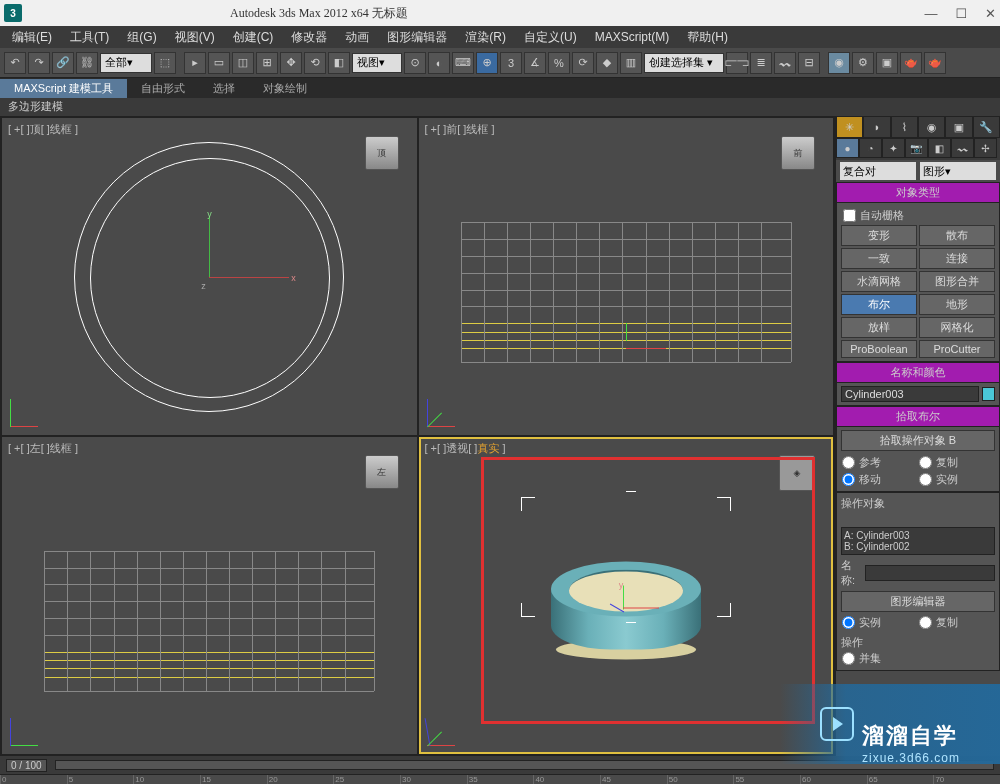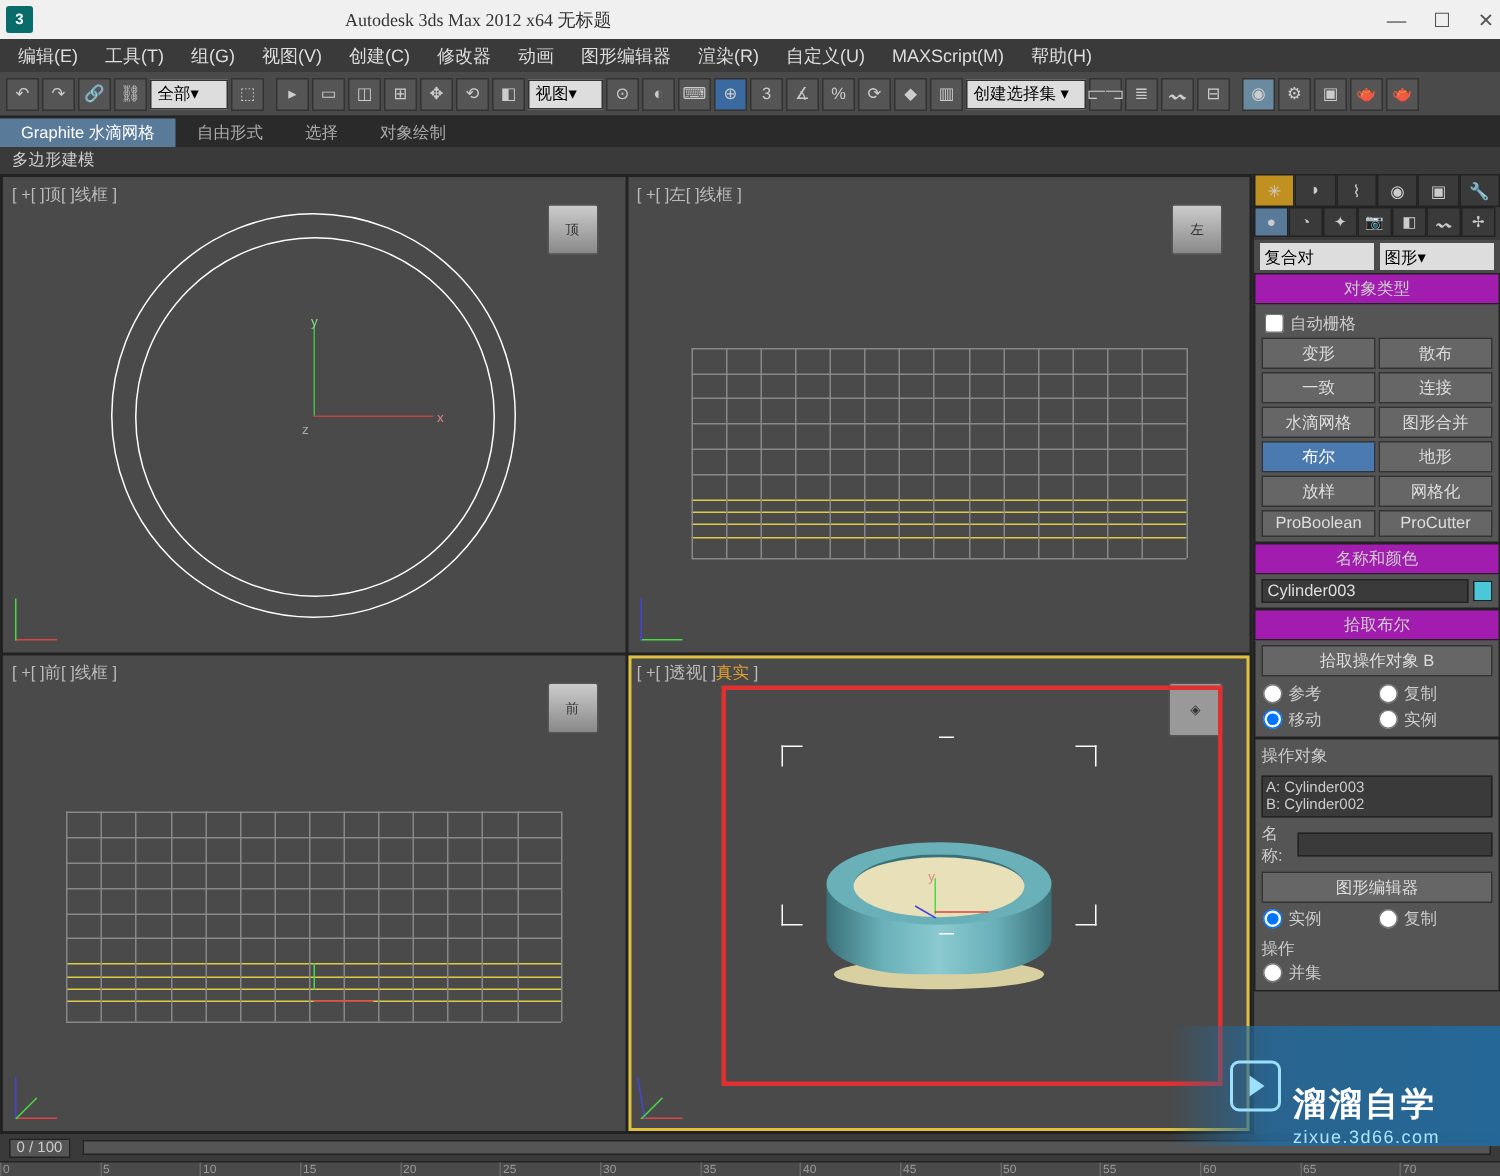--- a/index.html
+++ b/index.html
@@ -172,21 +172,21 @@
   <div class="tool-btn">⊟</div>
   <div class="tool-sep"></div>
   <div class="tool-btn" style="background:#6a8aa0">◉</div>
   <div class="tool-btn">⚙</div>
   <div class="tool-btn">▣</div>
   <div class="tool-btn">🫖</div>
   <div class="tool-btn">🫖</div>
 </div>
 
 <div class="ribbon-tabs">
-  <div class="ribbon-tab active">Graphite 水滴网格</div>
+  <div class="ribbon-tab active">MAXScript 建模工具</div>
   <div class="ribbon-tab">自由形式</div>
   <div class="ribbon-tab">选择</div>
   <div class="ribbon-tab">对象绘制</div>
 </div>
 <div class="ribbon-sub">多边形建模</div>
 
 <div class="main">
   <div class="viewports">
 
     <div class="viewport">
@@ -202,59 +202,20 @@
           <div class="ax"></div>
             <div class="ay"></div>
           <span class="ax-label" style="color:#d88;left:82px;top:-4px">x</span>
           <span class="ax-label" style="color:#8d8;left:-2px;top:-68px">y</span>
           <span class="ax-label" style="color:#aaa;left:-8px;top:4px">z</span>
         </div>
       </div>
       <div class="axis">
           <div class="axis-x"></div>
           <div class="axis-y"></div>
-        </div>
-    </div>
-
-    <div class="viewport">
-      <div class="viewport-label">[ +[ ]左[ ]线框 ]</div>
-      <div class="viewcube">
-          <span>左</span>
-        </div>
-      <div class="vp-grid" style="top:58%">
-        <div class="hline" style="top:0"></div>
-          <div class="hline" style="top:12%"></div>
-          <div class="hline" style="top:24%"></div>
-        <div class="hline" style="top:36%"></div>
-          <div class="hline" style="top:48%"></div>
-          <div class="hline" style="top:60%"></div>
-        <div class="hline highlight" style="top:72%"></div>
-          <div class="hline highlight" style="top:78%"></div>
-        <div class="hline highlight" style="top:84%"></div>
-          <div class="hline highlight" style="top:90%"></div>
-        <div class="hline" style="top:100%"></div>
-        <div class="vline" style="left:0"></div>
-          <div class="vline" style="left:7%"></div>
-          <div class="vline" style="left:14%"></div>
-        <div class="vline" style="left:21%"></div>
-          <div class="vline" style="left:28%"></div>
-          <div class="vline" style="left:35%"></div>
-        <div class="vline" style="left:42%"></div>
-          <div class="vline" style="left:49%"></div>
-          <div class="vline" style="left:56%"></div>
-        <div class="vline" style="left:63%"></div>
-          <div class="vline" style="left:70%"></div>
-          <div class="vline" style="left:77%"></div>
-        <div class="vline" style="left:84%"></div>
-          <div class="vline" style="left:91%"></div>
-          <div class="vline" style="left:100%"></div>
-      </div>
-      <div class="axis">
-          <div class="axis-x" style="background:#4d4"></div>
-          <div class="axis-y" style="background:#44d"></div>
         </div>
     </div>
 
     <div class="viewport">
       <div class="viewport-label">[ +[ ]前[ ]线框 ]</div>
       <div class="viewcube">
           <span>前</span>
         </div>
       <div class="vp-grid">
         <div class="hline" style="top:0"></div>
@@ -286,20 +247,59 @@
         <div style="position:absolute;left:50%;top:72%;width:1px;height:18px;background:#4d4"></div>
         <div style="position:absolute;left:50%;top:90%;width:40px;height:1px;background:#d44"></div>
       </div>
       <div class="axis">
           <div class="axis-x"></div>
           <div class="axis-y" style="background:#44d"></div>
           <div class="axis-z" style="background:#4d4"></div>
         </div>
     </div>
 
+    <div class="viewport">
+      <div class="viewport-label">[ +[ ]左[ ]线框 ]</div>
+      <div class="viewcube">
+          <span>左</span>
+        </div>
+      <div class="vp-grid" style="top:58%">
+        <div class="hline" style="top:0"></div>
+          <div class="hline" style="top:12%"></div>
+          <div class="hline" style="top:24%"></div>
+        <div class="hline" style="top:36%"></div>
+          <div class="hline" style="top:48%"></div>
+          <div class="hline" style="top:60%"></div>
+        <div class="hline highlight" style="top:72%"></div>
+          <div class="hline highlight" style="top:78%"></div>
+        <div class="hline highlight" style="top:84%"></div>
+          <div class="hline highlight" style="top:90%"></div>
+        <div class="hline" style="top:100%"></div>
+        <div class="vline" style="left:0"></div>
+          <div class="vline" style="left:7%"></div>
+          <div class="vline" style="left:14%"></div>
+        <div class="vline" style="left:21%"></div>
+          <div class="vline" style="left:28%"></div>
+          <div class="vline" style="left:35%"></div>
+        <div class="vline" style="left:42%"></div>
+          <div class="vline" style="left:49%"></div>
+          <div class="vline" style="left:56%"></div>
+        <div class="vline" style="left:63%"></div>
+          <div class="vline" style="left:70%"></div>
+          <div class="vline" style="left:77%"></div>
+        <div class="vline" style="left:84%"></div>
+          <div class="vline" style="left:91%"></div>
+          <div class="vline" style="left:100%"></div>
+      </div>
+      <div class="axis">
+          <div class="axis-x" style="background:#4d4"></div>
+          <div class="axis-y" style="background:#44d"></div>
+        </div>
+    </div>
+
     <div class="viewport active">
       <div class="viewport-label">
         <span>[ +[ ]透视[ ]</span><span class="real">真实</span><span> ]</span>
       </div>
       <div class="viewcube persp">◈</div>
       <div class="persp-content">
         <div class="ring3d">
           <div class="ring-base"></div>
           <div class="ring-body"></div>
           <div class="ring-top"></div>
@@ -399,21 +399,21 @@
             <span>移动</span>
           </div>
         <div class="radio-row">
             <input type="radio" name="r1" style="">
             <span>实例</span>
           </div>
       </div>
     </div>
 
     <div class="rollout-body" style="border-top:1px solid #222">
-      <div style="font-size:11px;margin-bottom:6px">操作对象</div>
+      <div style="font-size:11px;margin-bottom:16px">操作对象</div>
       <div class="listbox">
         <div>A: Cylinder003</div>
         <div>B: Cylinder002</div>
       </div>
       <div style="display:flex;align-items:center;gap:3px;margin-top:3px">
         <span>名称:</span>
         <input class="text-input" style="">
       </div>
       <div class="panel-btn" style="margin-top:3px">图形编辑器</div>
       <div style="display:grid;grid-template-columns:1fr 1fr;margin-top:2px">

